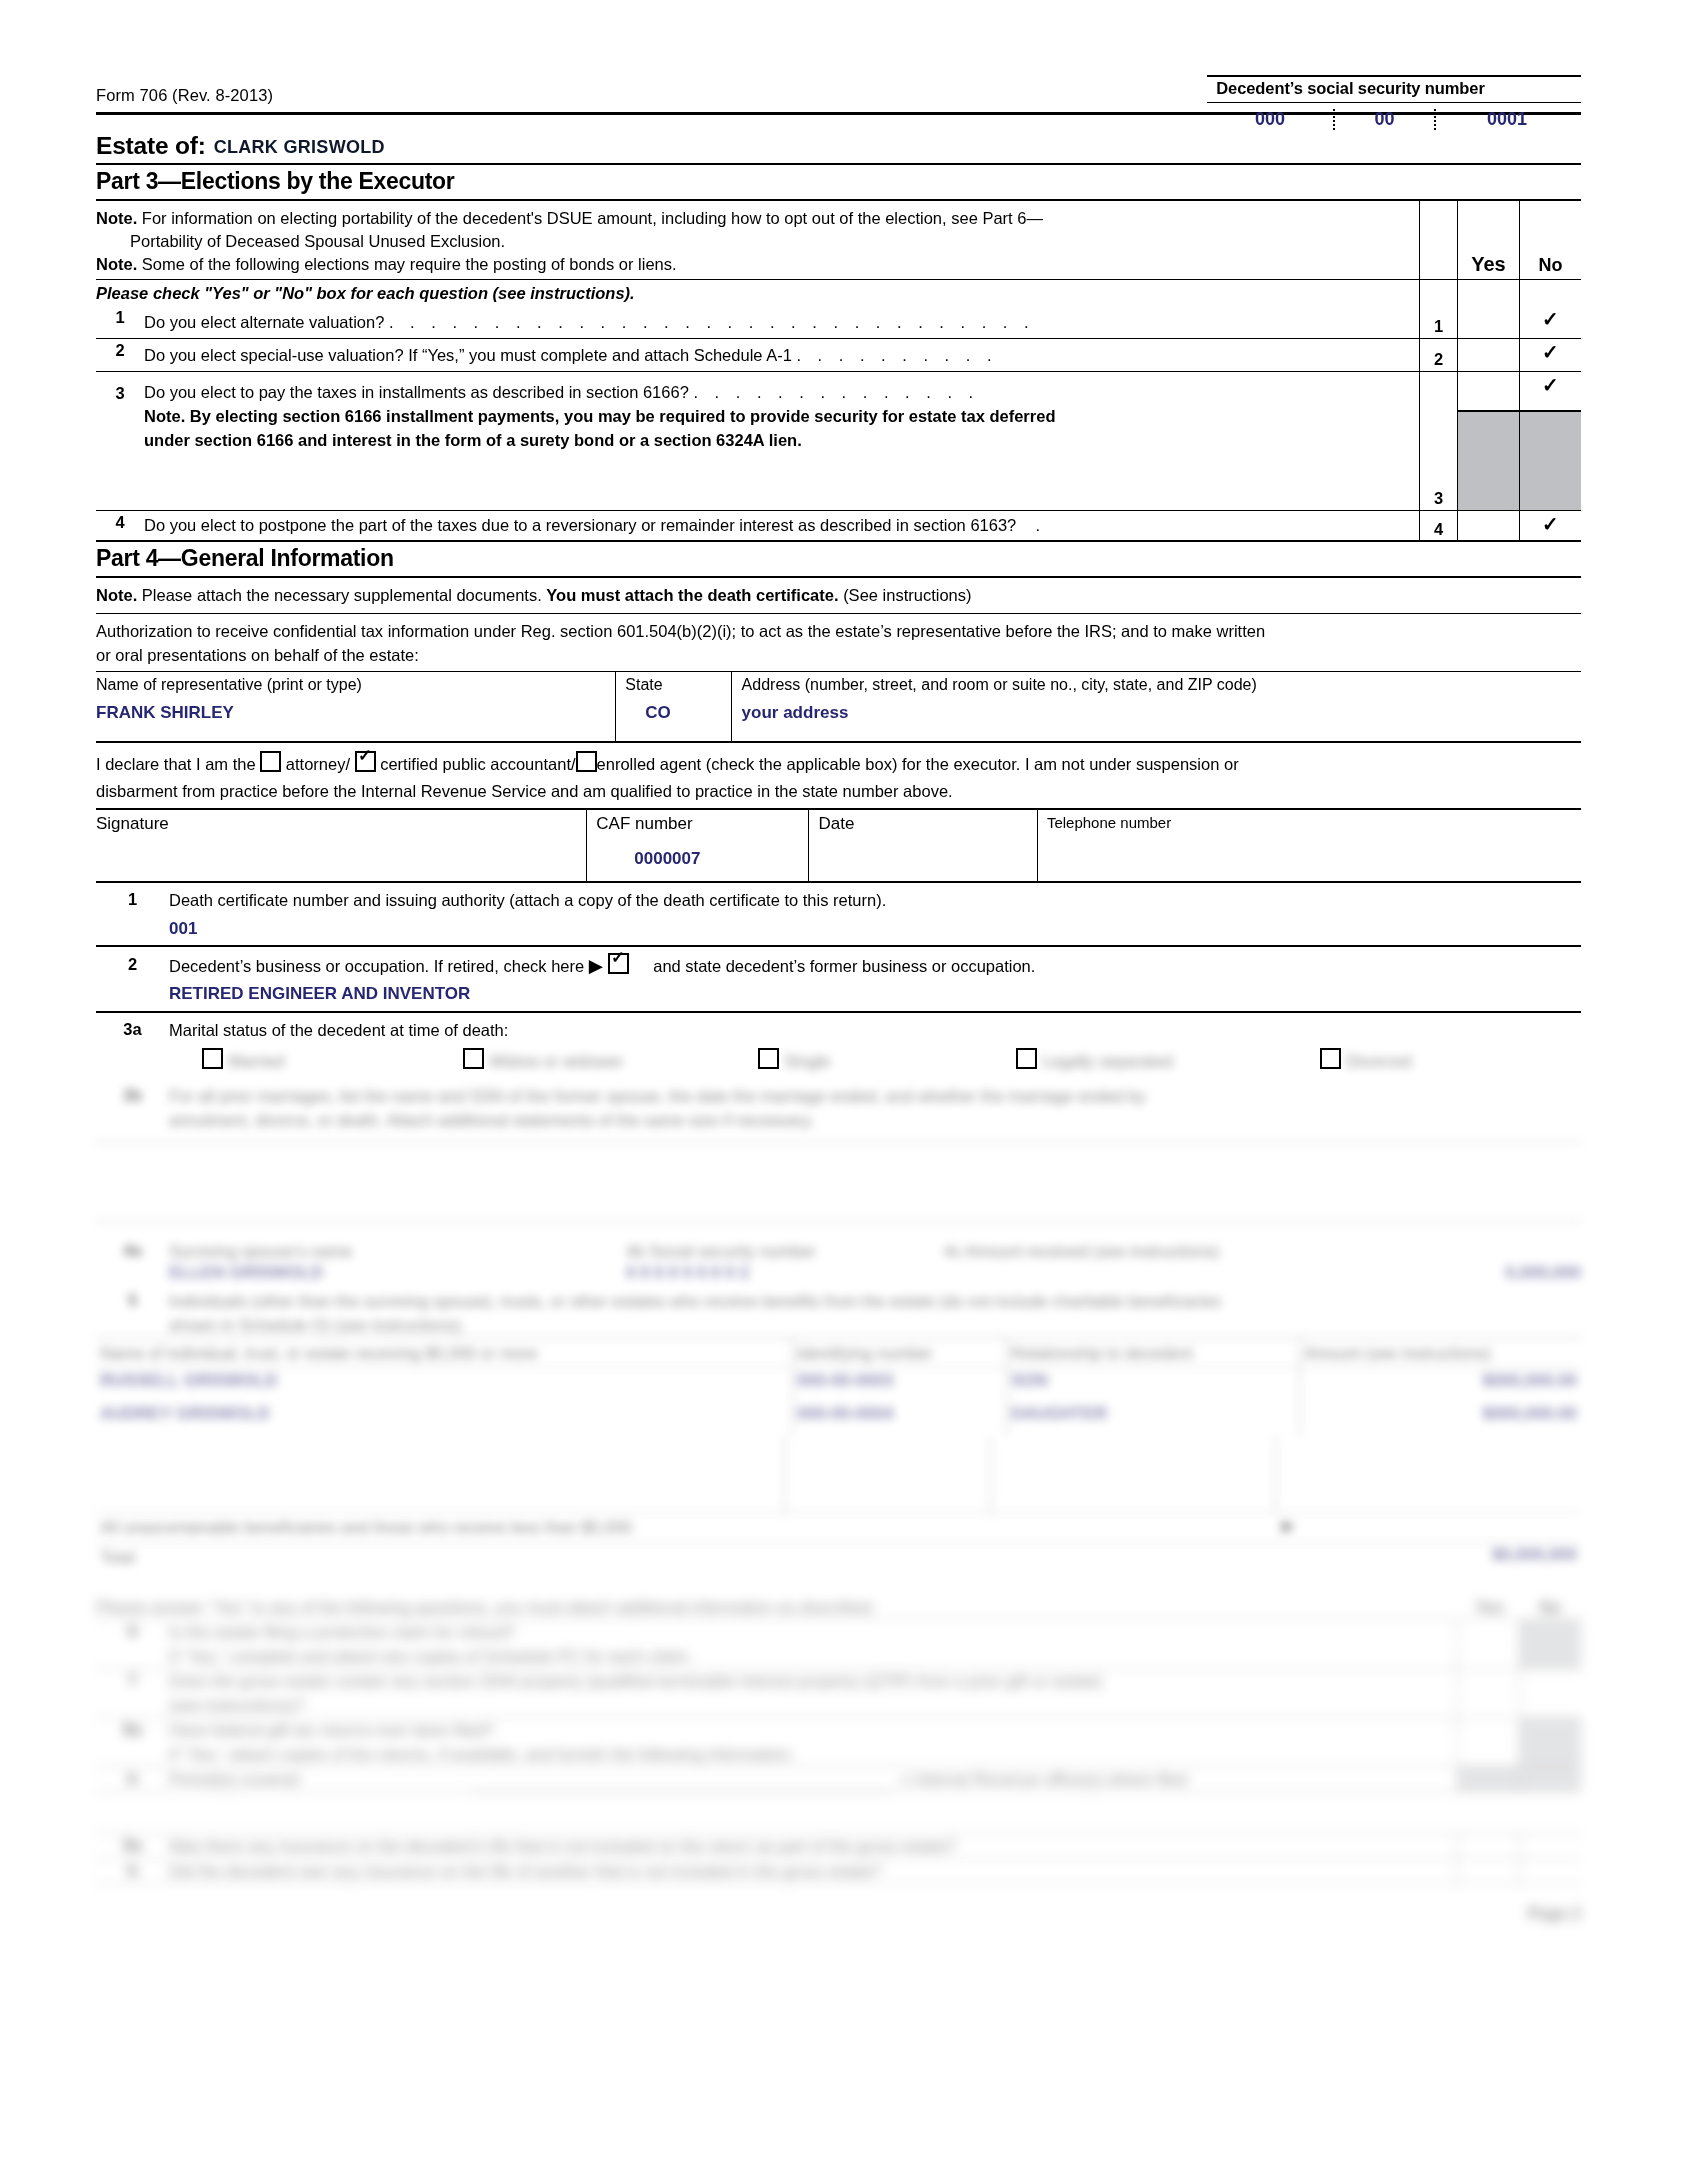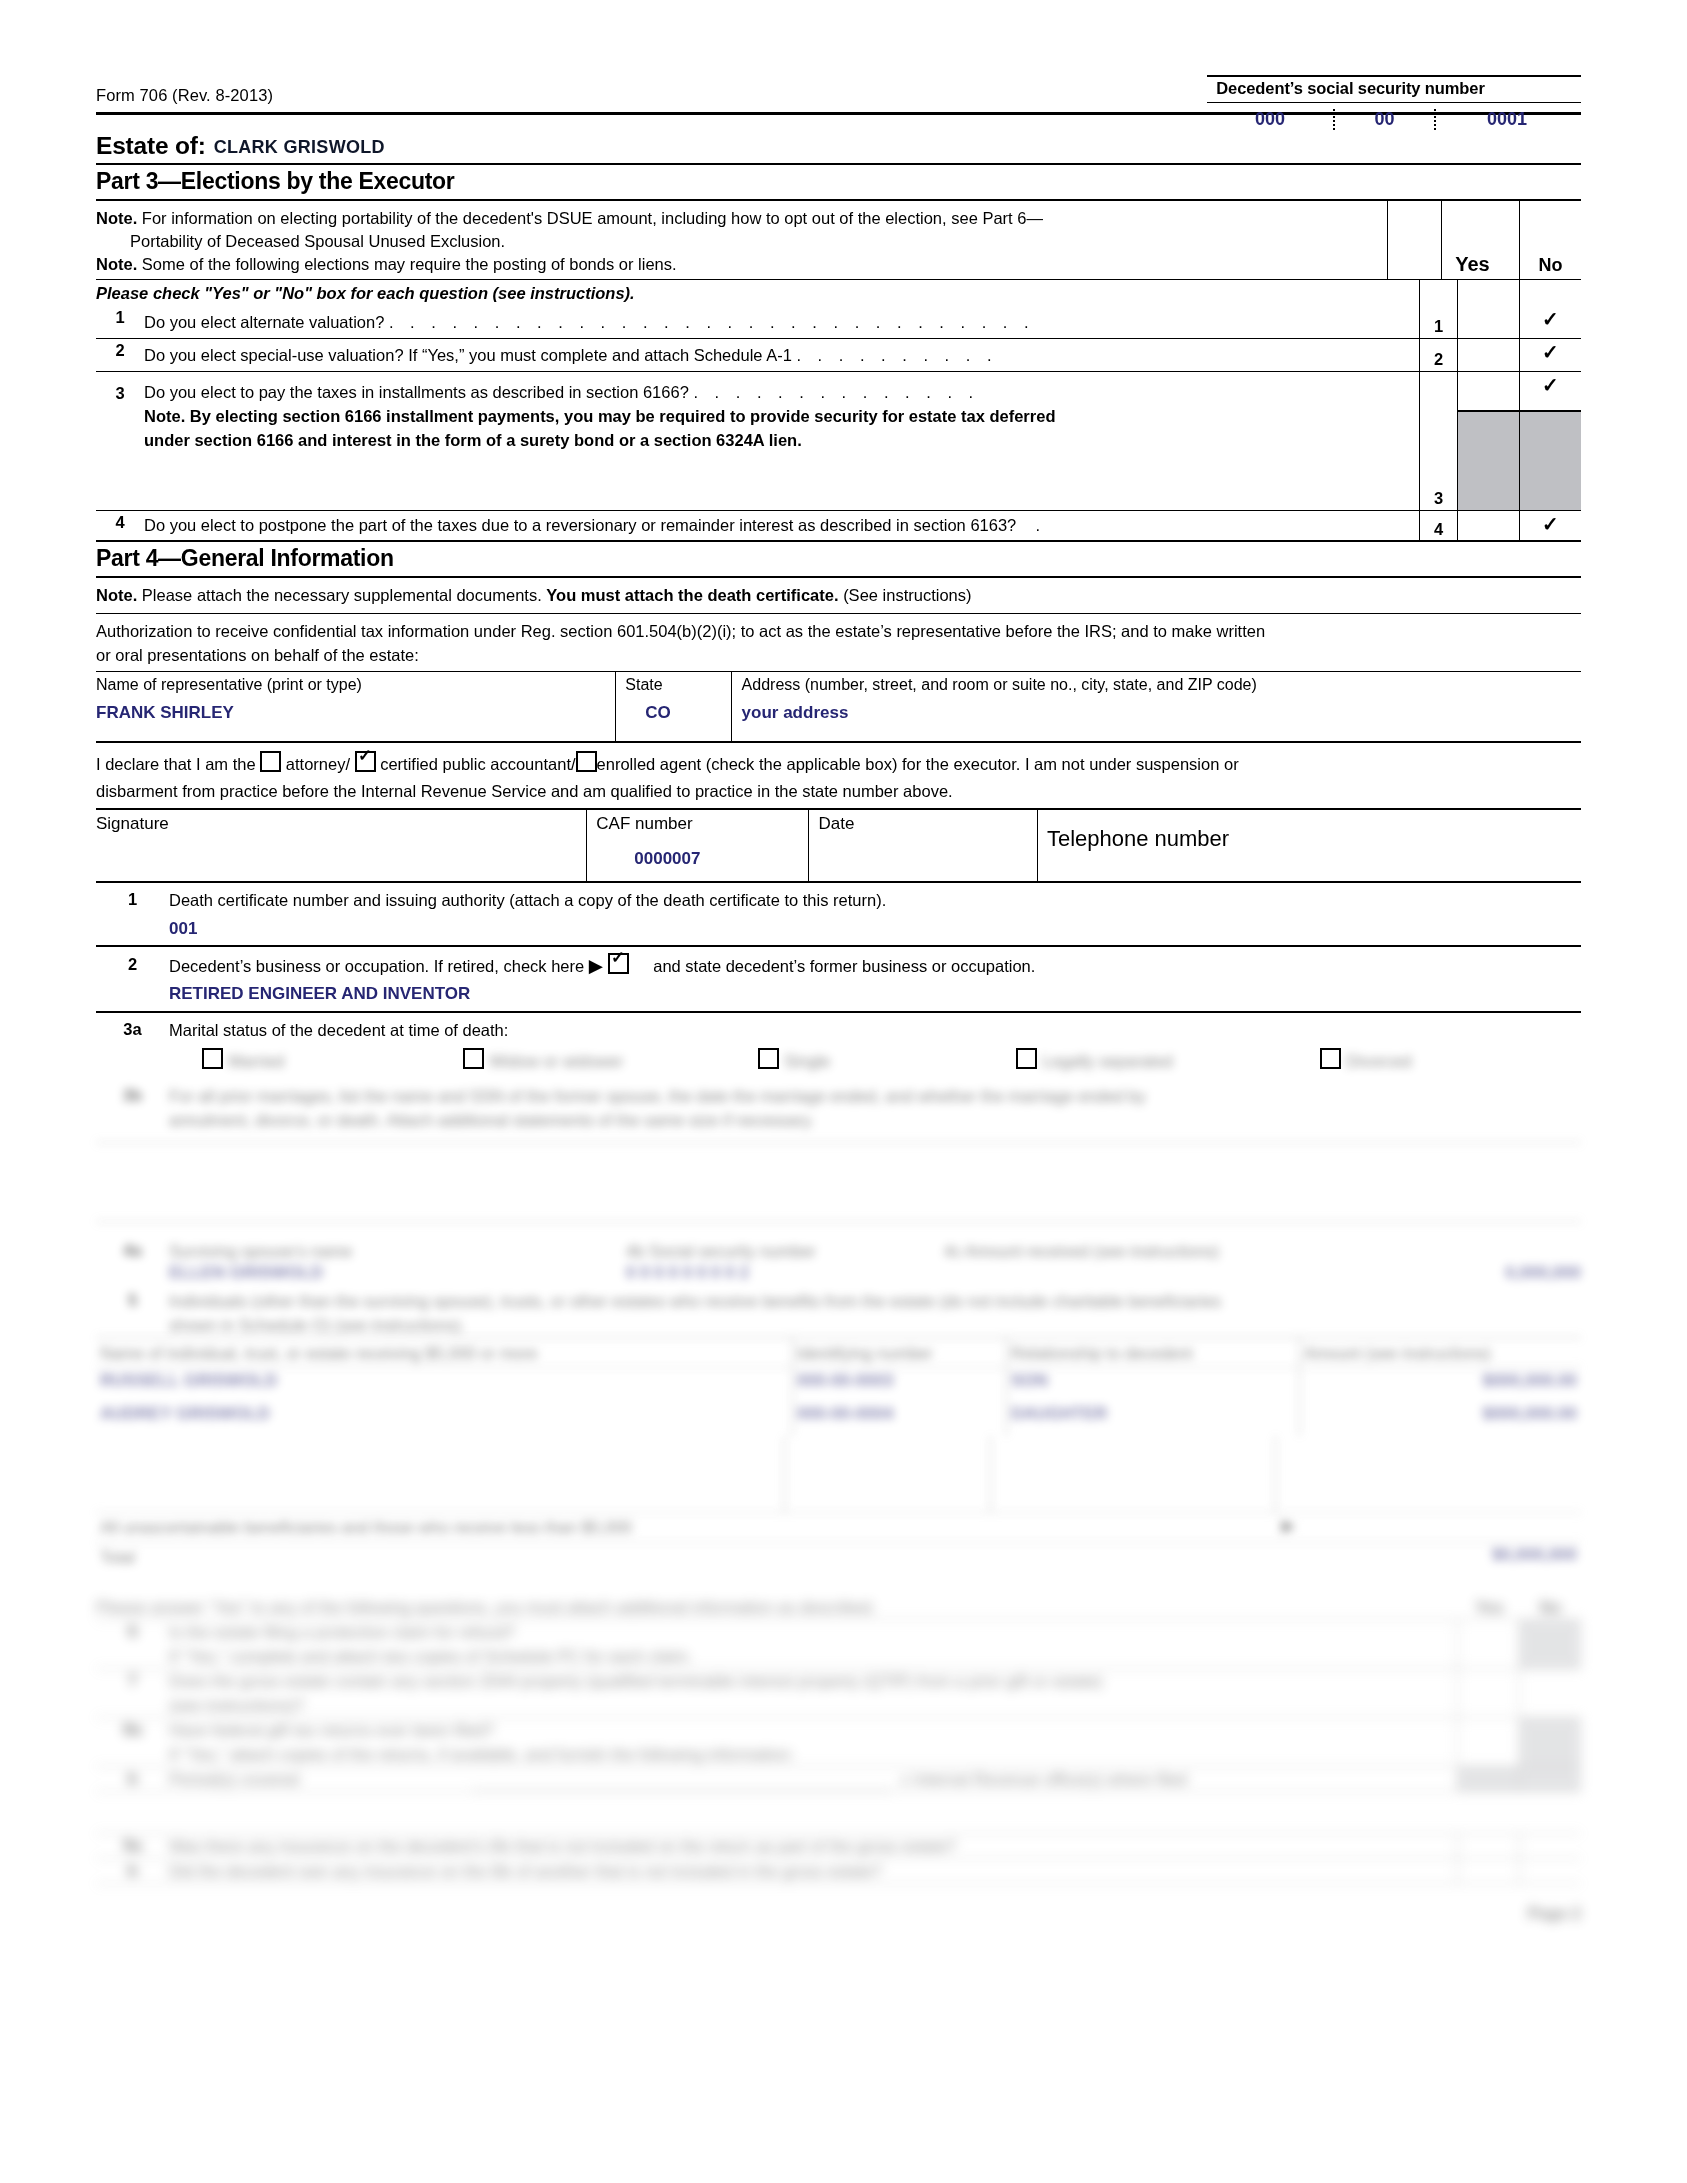--- a/index.html
+++ b/index.html
@@ -26,21 +26,21 @@
   .ssnbox .lbl { font-size:16.5px; font-weight:bold; padding:2.6px 0 4px 9.3px; letter-spacing:-0.1px;}
   .ssn-cells { display:flex; height:32px; align-items:center; }
   .ssn-c { font-size:18px; font-weight:bold; color:#262673; text-align:center; }
   .ssn-c.a { width:126px; }
   .ssn-c.b { width:99px; border-left:2px dotted #000; }
   .ssn-c.c { width:142px; border-left:2px dotted #000; }
 
   .parthdr { font-size:23px; font-weight:bold; letter-spacing:-0.3px; padding:3.3px 0 4px 0; }
 
   
-  .blk { position:relative;gap:16px; }
+  .blk { position:relative; }
 
   .noteline { font-size:16.5px; line-height:23px; }
   .noteline b { font-weight:bold; }
   .indent { padding-left:34px; }
 
   .row { display:flex; }
   .num { width:48px; text-align:center; font-size:16.5px; font-weight:bold; flex:none; padding-top:2px;}
   .qtext { font-size:16.5px; line-height:24px; flex:1 1 auto; }
   .leader { letter-spacing:6px; }
 
@@ -246,21 +246,21 @@
     </div>
     <div style="width:212px; flex:none; border-left:1.3px solid #000; padding-left:9.3px; padding-top:4px;">
       <div class="cellhdr" style="font-size:17px;">CAF number</div>
       <div class="cellval" style="padding-top:14.6px; padding-left:38px;">0000007</div>
     </div>
     <div style="width:218px; flex:none; border-left:1.3px solid #000; padding-left:9.3px; padding-top:4px;">
       <div class="cellhdr" style="font-size:17px;">Date</div>
       <div class="cellval"></div>
     </div>
     <div style="flex:1 1 auto; border-left:1.3px solid #000; padding-left:9.3px; padding-top:4px;">
-      <div class="cellhdr" style="font-size:22px;margin-top:12px;">Telephone number</div>
+      <div class="cellhdr" style="font-size:15px;">Telephone number</div>
       <div class="cellval"></div>
     </div>
   </div>
   <div class="hrule-med"></div>
 
   <div class="row" style="padding-top:5.3px;">
     <div class="num" style="width:73px;">1</div>
     <div style="flex:1 1 auto;">
       <div class="para">Death certificate number and issuing authority (attach a copy of the death certificate to this return).</div>
       <div class="cellval" style="padding:6.6px 0 6.6px 0;">001</div>

